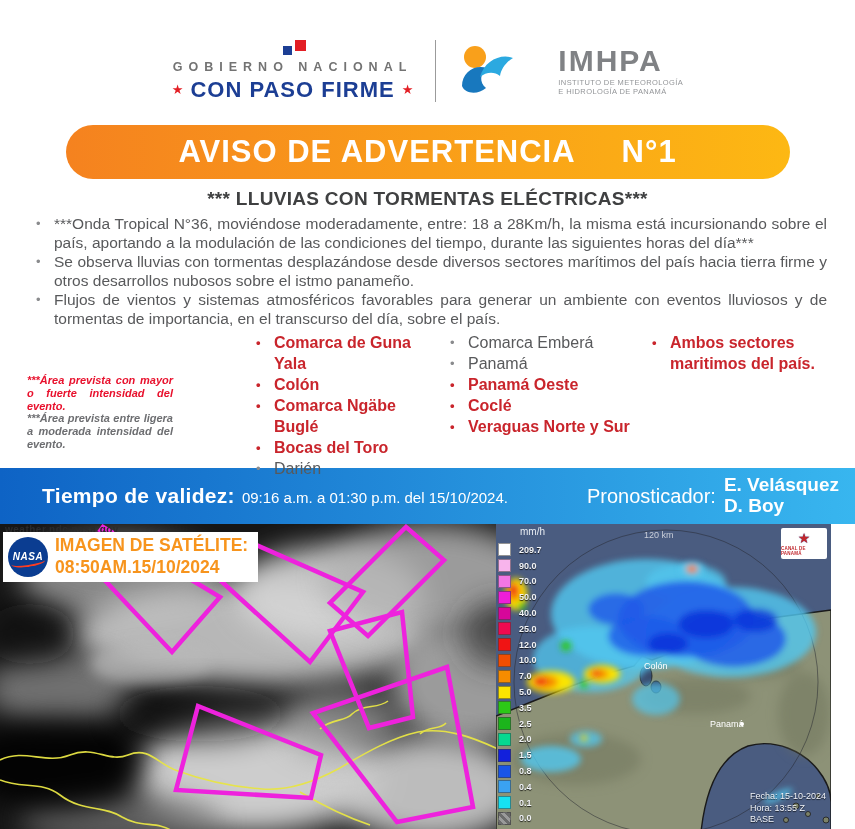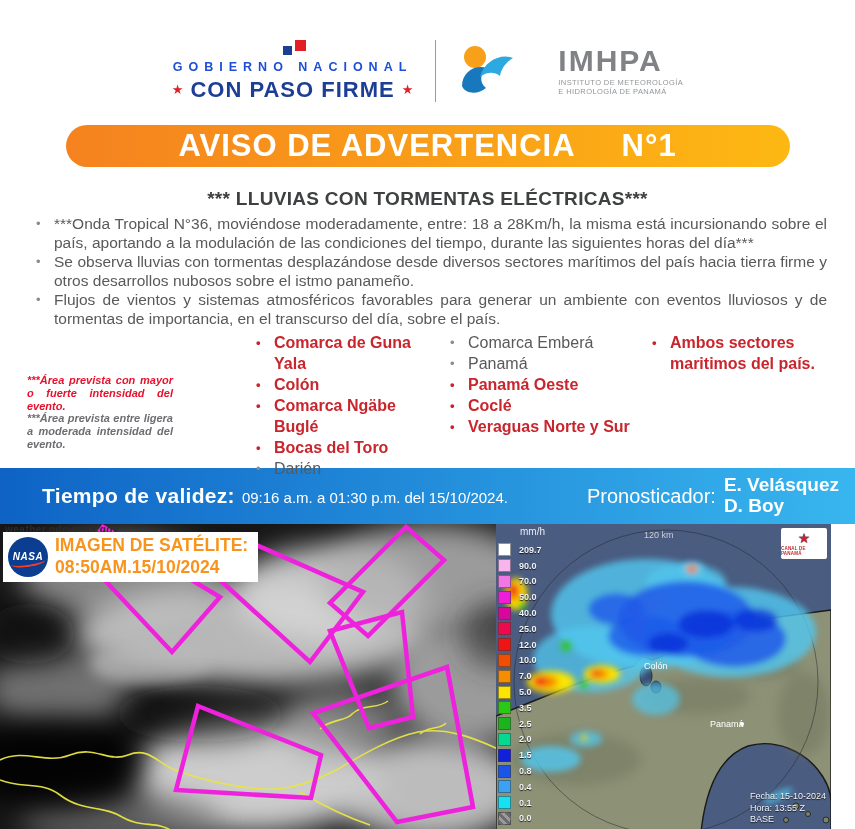--- a/index.html
+++ b/index.html
@@ -9,39 +9,39 @@
     -webkit-font-smoothing:antialiased;
   }
   .page{position:relative;width:855px;height:829px;}
 
   
   .hdr{display:flex;justify-content:center;align-items:center;gap:22px;padding-top:30px;height:82px;}
   .gov{display:flex;flex-direction:column;align-items:center;}
   .flag-squares{position:relative;width:34px;height:17px;margin-bottom:3px;}
   .sq-blue{position:absolute;left:7px;top:6px;width:9px;height:9px;background:#1C3E94;}
   .sq-red{position:absolute;left:19px;top:0;width:11px;height:11px;background:#E31E24;}
-  .gov-line1{font-size:12.5px;font-weight:bold;letter-spacing:6px;color:#1d4ed8;white-space:nowrap;}
+  .gov-line1{font-size:12.5px;font-weight:bold;letter-spacing:6px;color:#737373;white-space:nowrap;}
   .gov-line2{display:flex;align-items:center;gap:7px;margin-top:3px;}
   .gov-line2 .star{color:#E31E24;font-size:13px;}
   .gov-line2 .txt{color:#1C3E94;font-weight:bold;font-size:22px;letter-spacing:1px;white-space:nowrap;}
   .hdr-divider{width:1px;height:62px;background:#9b9b9b;}
   .imhpa{display:flex;align-items:center;gap:10px;}
   .imhpa-text{display:flex;flex-direction:column;margin-left:32px;}
   .imhpa-name{color:#808285;font-weight:bold;font-size:30px;letter-spacing:2px;line-height:1;}
   .imhpa-sub{color:#939598;font-size:7.5px;letter-spacing:.4px;margin-top:2px;line-height:1.25;}
 
   
   .banner{
-    margin:13px auto 0 auto;width:724px;height:42px;border-radius:32px;
+    margin:13px auto 0 auto;width:724px;height:54px;border-radius:32px;
     display:flex;align-items:center;justify-content:center;gap:46px;
     color:#fff;font-weight:bold;font-size:31px;letter-spacing:1px;
   }
 
   
-  .subtitle{margin-top:21px;text-align:center;color:#3F4041;font-weight:bold;font-size:19px;letter-spacing:.3px;}
+  .subtitle{margin-top:9px;text-align:center;color:#3F4041;font-weight:bold;font-size:19px;letter-spacing:.3px;}
   .bullets{margin:4px 28px 0 34px;padding:0;list-style:none;}
   .bullets li{
     position:relative;padding-left:20px;margin:0;color:#58595B;
     font-size:15.5px;line-height:19px;text-align:justify;
   }
   .bullets li::before{content:"•";position:absolute;left:2px;top:0;color:#8a8b8d;font-size:13px;}
 
   
   .areas{position:relative;height:118px;margin-top:2px;}
   .areas-heading{position:absolute;left:55px;top:0;color:#4D4D4F;font-weight:bold;font-size:19px;letter-spacing:.4px;}

